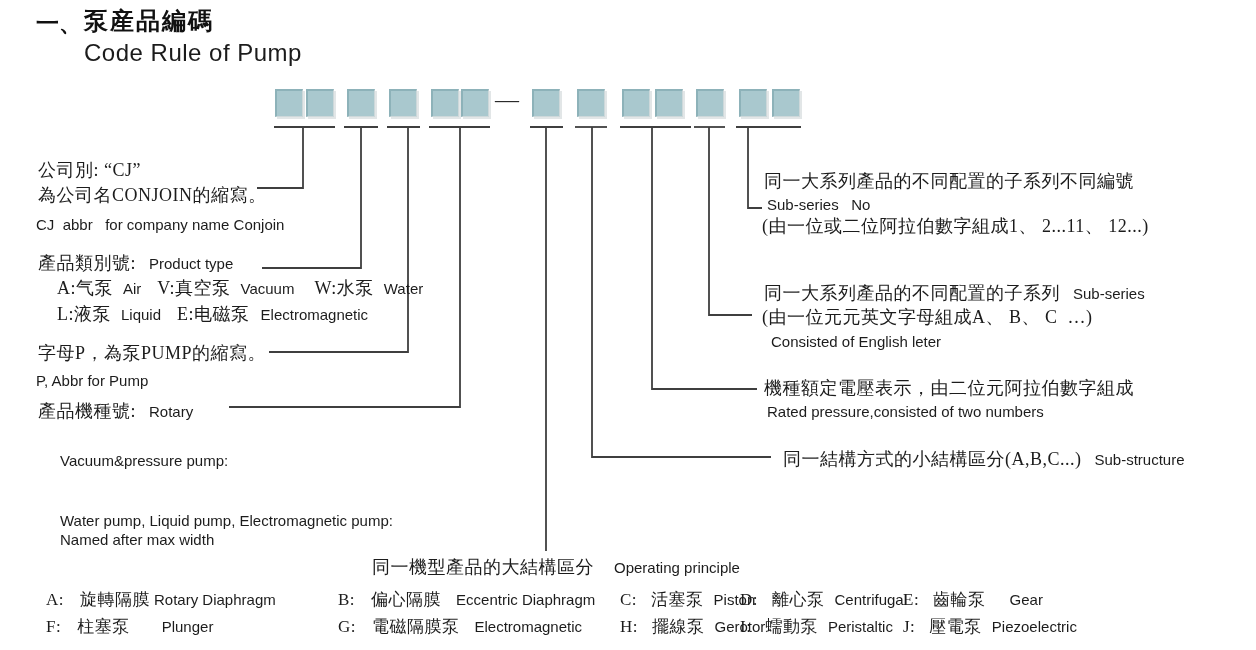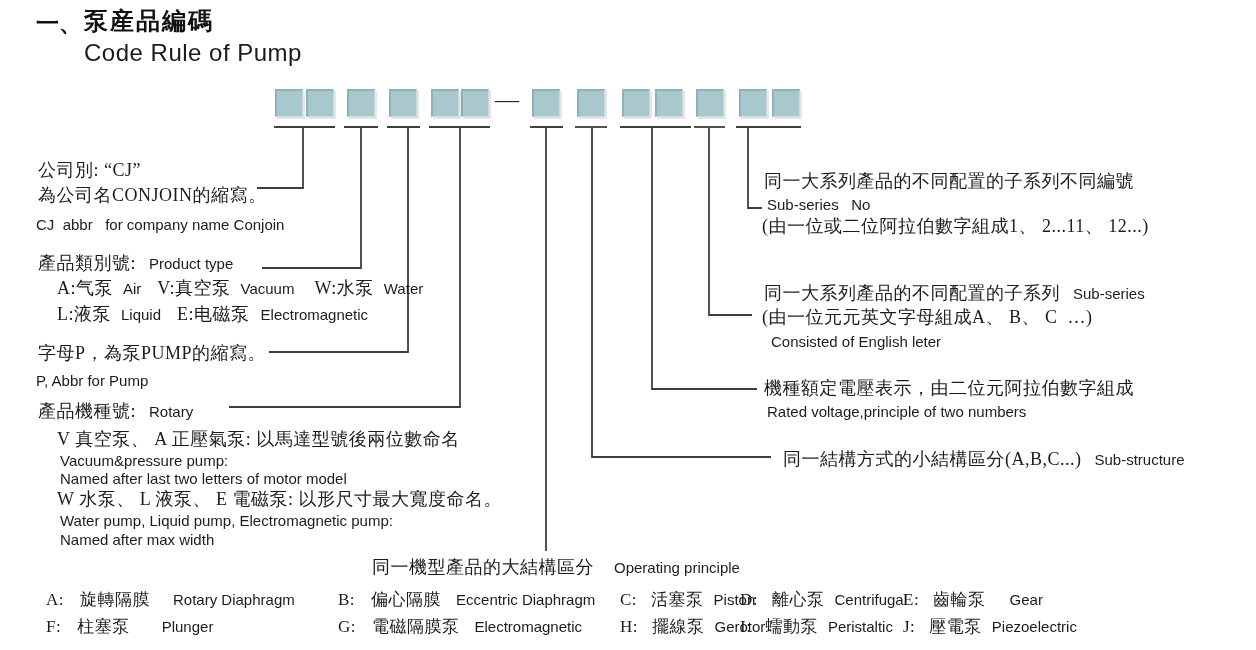--- a/index.html
+++ b/index.html
@@ -104,31 +104,22 @@
     <span class="zh">字母P，為泵PUMP的縮寫。</span>
   </div>
   <div class="txt" style="left:36px;top:370px;">
     <span class="en">P, Abbr for Pump</span>
   </div>
 
   <div class="txt" style="left:38px;top:400px;">
     <span class="zh">產品機種號:</span>
     <span class="en gap">Rotary</span>
   </div>
-  <div class="txt" style="left:57px;top:428px;">
-    <span class="zh">V 真空泵、 A 正壓氣泵: 以馬達型號後兩位數命名</span>
-  </div>
   <div class="txt" style="left:60px;top:452px;line-height:18px;text-align:center;">
     <span class="en">Vacuum&amp;pressure pump:</span>
-  </div>
-  <div class="txt" style="left:60px;top:470px;line-height:18px;">
-    <span class="en">Named after last two letters of motor model</span>
-  </div>
-  <div class="txt" style="left:57px;top:488px;">
-    <span class="zh">W 水泵、 L 液泵、 E 電磁泵: 以形尺寸最大寬度命名。</span>
   </div>
   <div class="txt" style="left:60px;top:512px;line-height:18px;">
     <span class="en">Water pump, Liquid pump, Electromagnetic pump:</span>
   </div>
   <div class="txt" style="left:60px;top:531px;line-height:18px;">
     <span class="en">Named after max width</span>
   </div>
 
   <div class="txt" style="left:764px;top:170px;">
     <span class="zh">同一大系列產品的不同配置的子系列不同編號</span>
@@ -148,37 +139,37 @@
     <span class="zh">(由一位元元英文字母組成A、 B、 C  …)</span>
   </div>
   <div class="txt" style="left:771px;top:333px;line-height:18px;">
     <span class="en">Consisted of English leter</span>
   </div>
 
   <div class="txt" style="left:764px;top:377px;">
     <span class="zh">機種額定電壓表示，由二位元阿拉伯數字組成</span>
   </div>
   <div class="txt" style="left:767px;top:403px;line-height:18px;">
-    <span class="en">Rated voltage,principle of two numbers</span>
+    <span class="en">Rated pressure,consisted of two numbers</span>
   </div>
 
   <div class="txt" style="left:783px;top:448px;">
     <span class="zh">同一結構方式的小結構區分(A,B,C...)</span>
     <span class="en gap">Sub-structure</span>
   </div>
 
   <div class="txt" style="left:372px;top:556px;">
     <span class="zh">同一機型產品的大結構區分</span>
     <span class="en gap2">Operating principle</span>
   </div>
 
   <div class="txt" style="left:46px;top:589px;">
     <span class="zh zhs">A:</span>
     <span class="zh zhs" style="margin-left:12px;">旋轉隔膜</span>
-    <span class="en" style="margin-left:19px;">Rotary Diaphragm</span>
+    <span class="en" style="margin-left:0;">Rotary Diaphragm</span>
   </div>
   <div class="txt" style="left:338px;top:589px;">
     <span class="zh zhs">B:</span>
     <span class="zh zhs" style="margin-left:12px;margin-top:12px;">偏心隔膜</span>
     <span class="en" style="margin-left:11px;">Eccentric Diaphragm</span>
   </div>
   <div class="txt" style="left:620px;top:589px;">
     <span class="zh zhs">C:</span>
     <span class="zh zhs" style="margin-left:10px;">活塞泵</span>
     <span class="en" style="margin-left:6px;">Piston</span>

